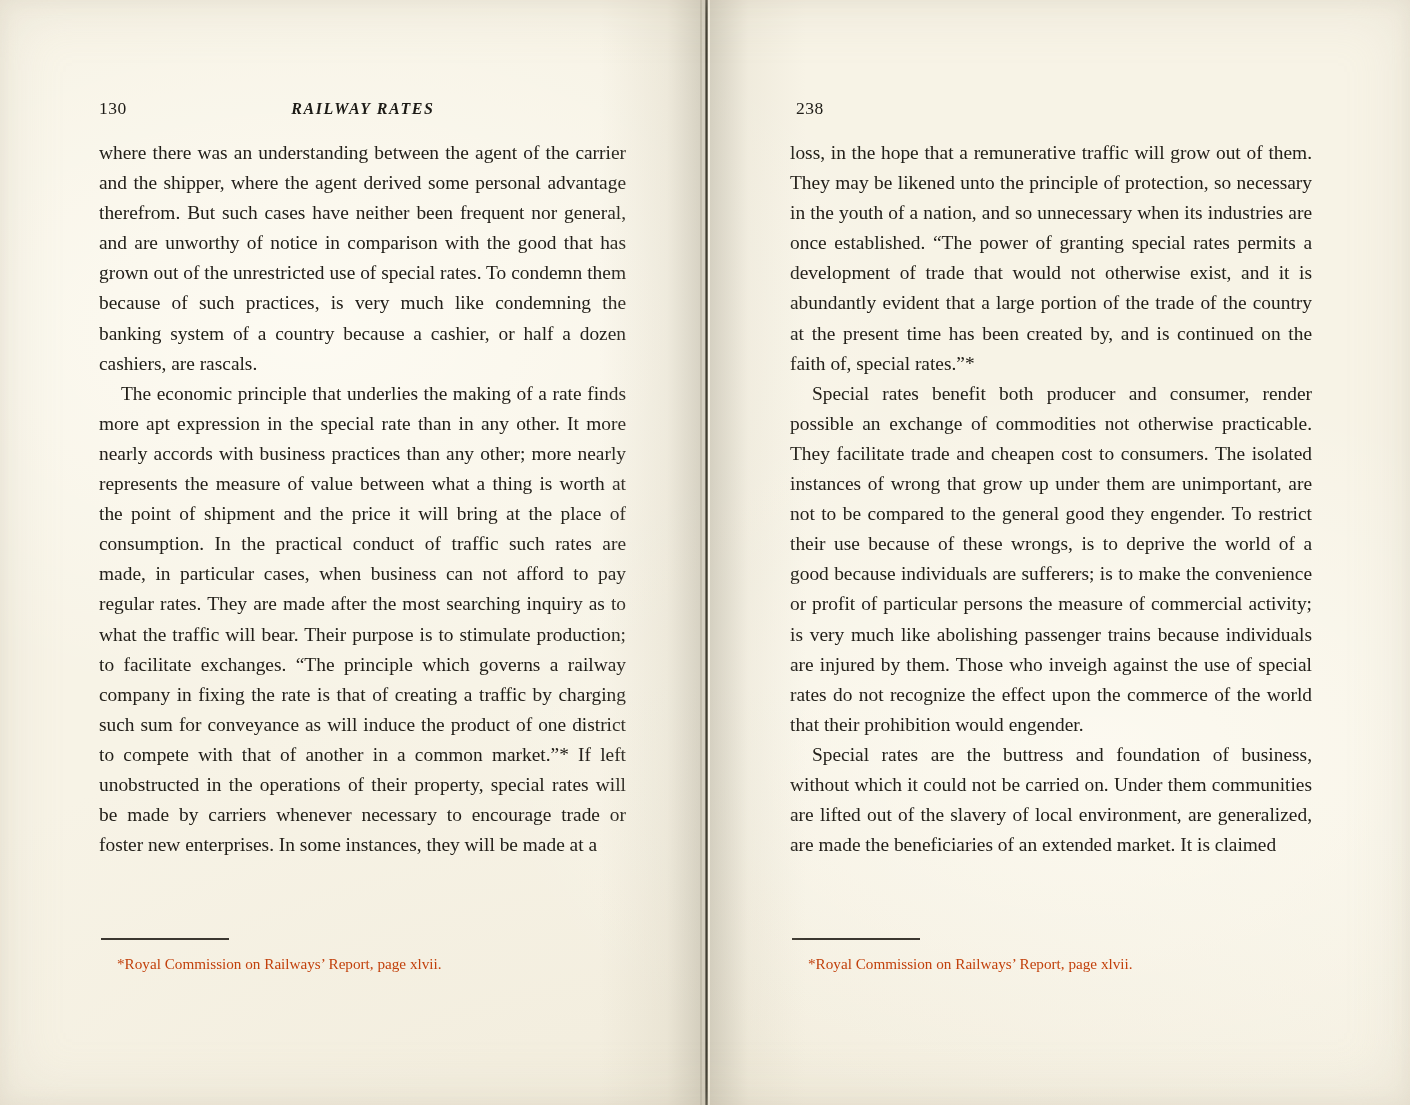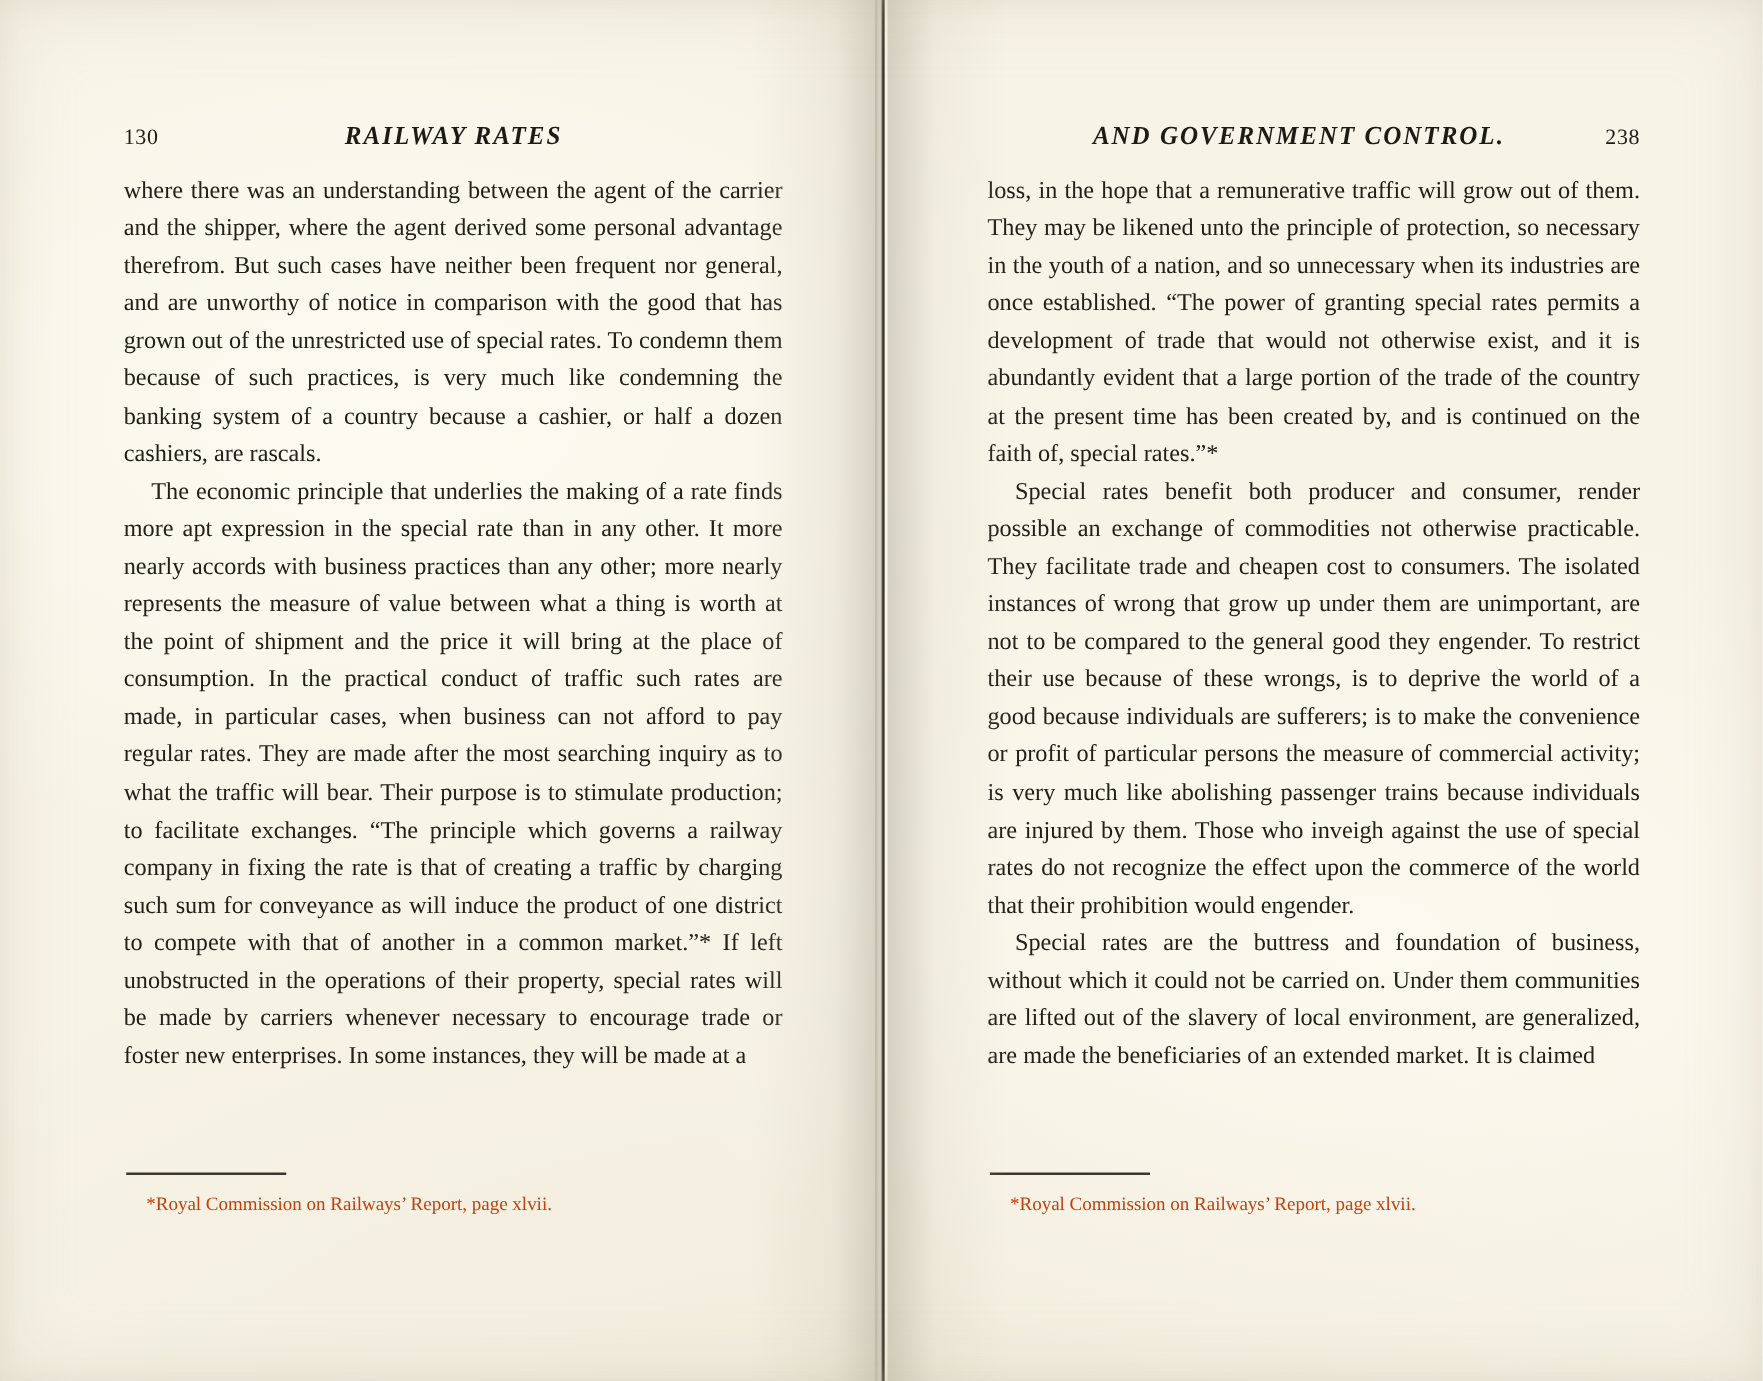--- a/index.html
+++ b/index.html
@@ -88,21 +88,21 @@
     font-family: "Liberation Serif", "DejaVu Serif", serif;
     font-size: 17.5px;
     letter-spacing: 0.5px;
     white-space: nowrap;
   }
   .runtitle {
     flex: 1;
     text-align: center;
     font-style: italic;
     font-weight: 700;
-    font-size: 20px;
+    font-size: 16px;
     letter-spacing: 1.6px;
     white-space: nowrap;
     transform: scaleY(1.04);
   }
   .runhead-left  .folio { order: 0; margin-right: 6px; }
   .runhead-left  .runtitle { order: 1; padding-right: 56px; }
   .runhead-right .runtitle { order: 0; padding-left: 10px; }
   .runhead-right .folio { order: 1; margin-left: 6px; }
 
   
@@ -190,21 +190,20 @@
       <div class="fn-text">
         <span class="fn-star">*</span><span>Royal Commission on Railways’ Report, page xlvii.</span>
       </div>
     </div>
 
   </div>
 
   <div class="page page-right">
 
     <div class="runhead runhead-right" style="left:82px;">
-      <span class="runtitle">AND GOVERNMENT CONTROL.</span>
       <span class="folio">238</span>
     </div>
 
     <div class="col col-right" style="left:82px;">
       <p class="full-justify">loss, in the hope that a remunerative traffic will grow out of them. They may be likened unto the principle of protection, so necessary in the youth of a nation, and so unnecessary when its industries are once established. “The power of granting special rates permits a development of trade that would not otherwise exist, and it is abundantly evident that a large portion of the trade of the country at the present time has been created by, and is continued on the faith of, special rates.”*</p>
       <p class="full-justify indent">Special rates benefit both producer and consumer, render possible an exchange of commodities not otherwise practicable. They facilitate trade and cheapen cost to consumers. The isolated instances of wrong that grow up under them are unimportant, are not to be compared to the general good they engender. To restrict their use because of these wrongs, is to deprive the world of a good because individuals are sufferers; is to make the convenience or profit of particular persons the measure of commercial activity; is very much like abolishing passenger trains because individuals are injured by them. Those who inveigh against the use of special rates do not recognize the effect upon the commerce of the world that their prohibition would engender.</p>
       <p class="full-justify indent">Special rates are the buttress and foundation of business, without which it could not be carried on. Under them communities are lifted out of the slavery of local environment, are generalized, are made the beneficiaries of an extended market. It is claimed</p>
     </div>
 
     <div class="footnote footnote-right" style="left:82px;">

